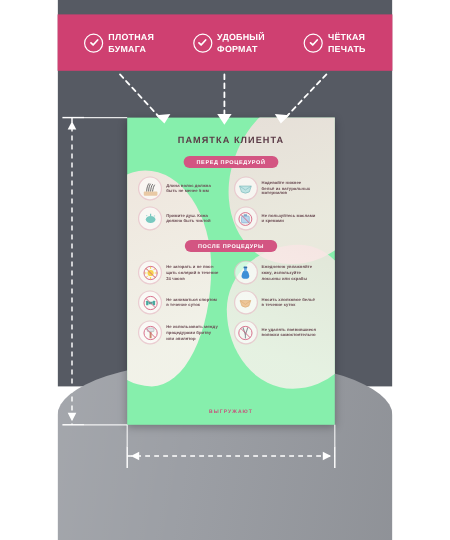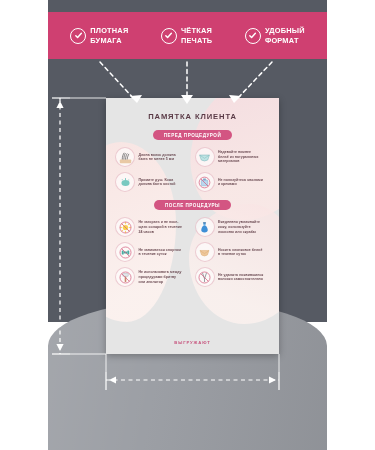--- a/index.html
+++ b/index.html
@@ -53,21 +53,21 @@
     color: #ffffff; font-weight: bold; font-size: 7.4px; line-height: 9.4px;
     letter-spacing: .2px; white-space: pre-line;
   }
 
   
   .pointers { position: absolute; left: 0; top: 0; width: 375px; height: 450px; z-index: 5; pointer-events: none; }
 
   
   .card {
     position: absolute; left: 106px; top: 98px; width: 173px; height: 256px;
-    background: #e5e5e5;
+    background: #86efac;
     overflow: hidden;
     box-shadow: 0 2px 7px rgba(0,0,0,.28);
     z-index: 4;
   }
   .card-blob-a {
     position: absolute; right: -34px; top: -26px; width: 120px; height: 150px;
     background: linear-gradient(150deg, #f6d9de 0%, #fbe8e6 70%);
     border-radius: 60% 40% 55% 45% / 55% 50% 50% 45%;
     transform: rotate(14deg); opacity: .85;
   }
@@ -163,32 +163,32 @@
       <span class="feat-text">ПЛОТНАЯ
 БУМАГА</span>
     </div>
 
     <div class="feature">
       <span class="feat-check">
         <svg width="9" height="9" viewBox="0 0 10 10">
             <path d="M2 5.2 L4 7.2 L8.2 2.6" stroke="#ffffff" stroke-width="1.6" fill="none" stroke-linecap="round" stroke-linejoin="round"></path>
           </svg>
       </span>
-      <span class="feat-text">ЧЁТКАЯ
-ПЕЧАТЬ</span>
+      <span class="feat-text">УДОБНЫЙ
+ФОРМАТ</span>
     </div>
 
     <div class="feature">
       <span class="feat-check">
         <svg width="9" height="9" viewBox="0 0 10 10">
             <path d="M2 5.2 L4 7.2 L8.2 2.6" stroke="#ffffff" stroke-width="1.6" fill="none" stroke-linecap="round" stroke-linejoin="round"></path>
           </svg>
       </span>
-      <span class="feat-text">УДОБНЫЙ
-ФОРМАТ</span>
+      <span class="feat-text">ЧЁТКАЯ
+ПЕЧАТЬ</span>
     </div>
 
   </div>
 
   <div class="card">
     <div class="card-blob-a"></div>
     <div class="card-blob-b"></div>
     <div class="card-blob-c"></div>
 
     <div class="card-inner">

